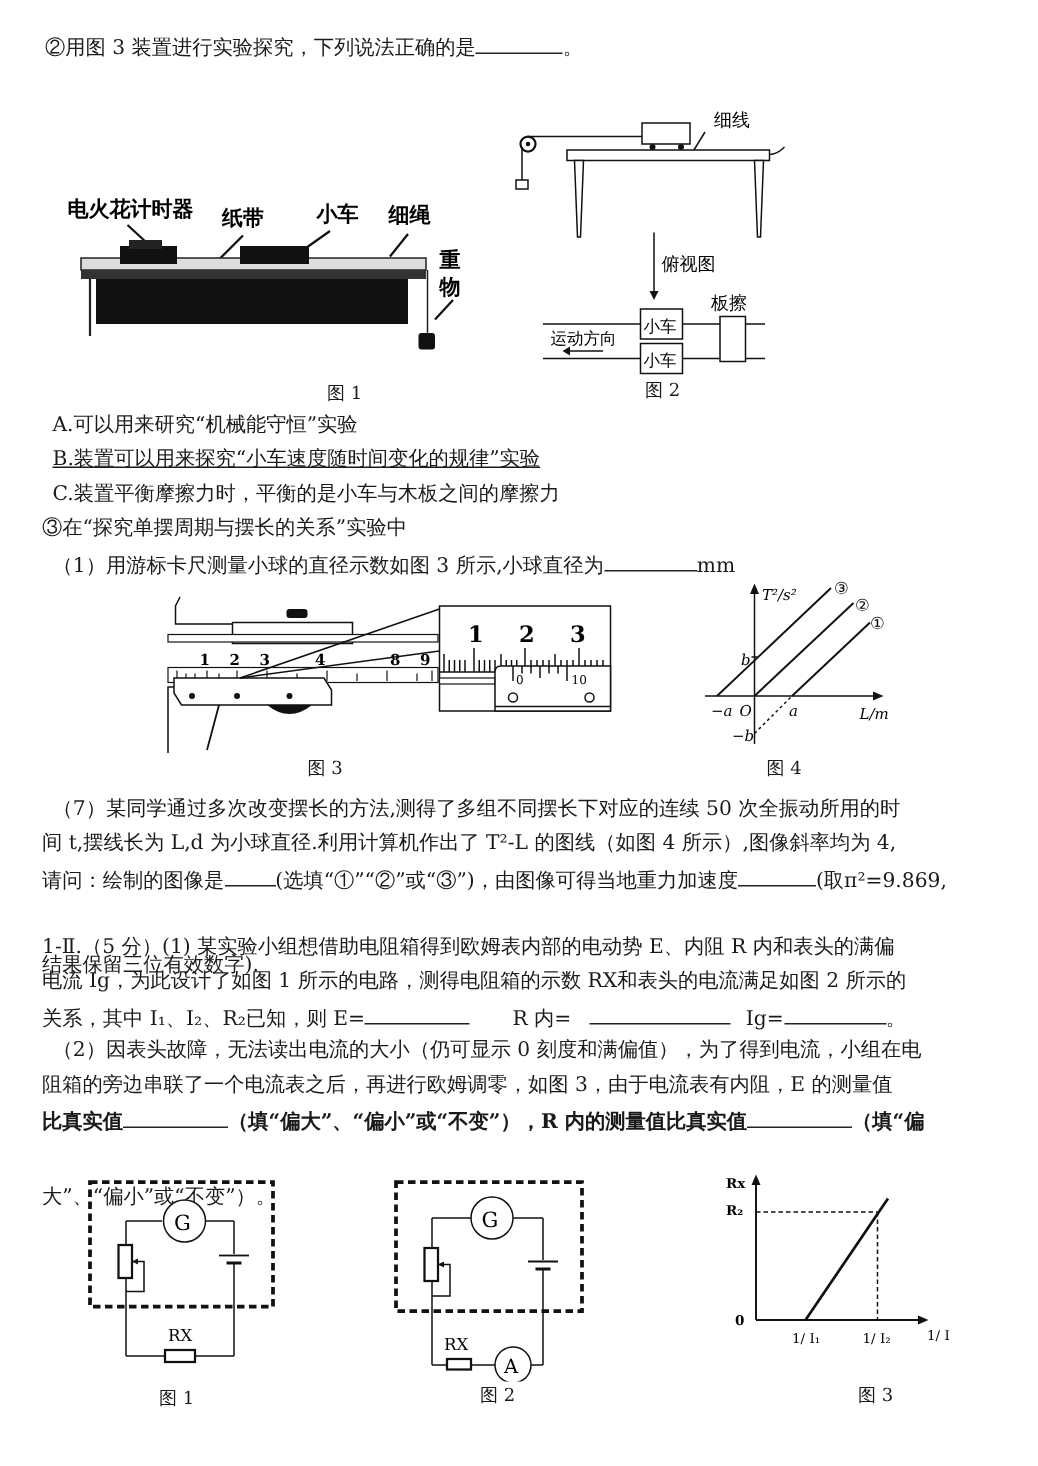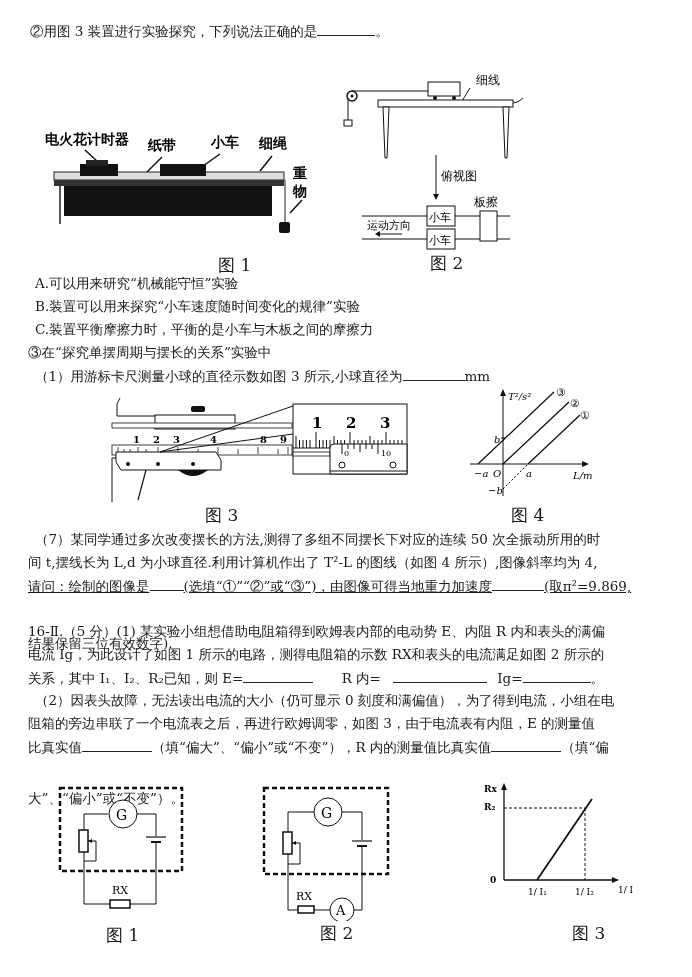--- a/index.html
+++ b/index.html
@@ -4,21 +4,21 @@
 <style>
   html, body { margin: 0; padding: 0; background: #ffffff; }
   body {
     width: 692px; height: 977px; position: relative; overflow: hidden;
     font-family: "DejaVu Serif", "Liberation Serif", serif;
     color: #1a1a1a; font-size: 13.5px;
   }
   .line { position: absolute; white-space: nowrap; line-height: 18px; }
   .blank { display: inline-block; border-bottom: 1px solid #222; height: 14px; vertical-align: baseline; }
   .fig { position: absolute; }
-  .cap { position: absolute; font-size: 17px; white-space: nowrap; }
+  .cap { position: absolute; font-size: 12px; white-space: nowrap; }
   svg text { font-family: "DejaVu Serif", "Liberation Serif", serif; }
   .it { font-style: italic; }
 </style>
 </head>
 <body>
 
 <div class="line" style="left:30px;top:21px;">
   <span>②用图 3 装置进行实验探究，下列说法正确的是</span><span class="blank" style="width:58px;"></span><span>。</span>
 </div>
 
@@ -87,21 +87,21 @@
     <rect x="140" y="143" width="17" height="30" fill="#fff" stroke="#111" stroke-width="1"></rect>
     <text x="134" y="138" font-size="12">板擦</text>
     <text x="27" y="161" font-size="11">运动方向</text>
     <line x1="40" y1="166" x2="62" y2="166" stroke="#111" stroke-width="1"></line>
     <polygon points="40,163 40,169 35,166" fill="#111"></polygon>
   </svg>
   <div class="cap" style="left:90px;top:184px;">图 2</div>
 </div>
 
 <div class="line" style="left:35px;top:274px;">A.可以用来研究“机械能守恒”实验</div>
-<div class="line" style="left:35px;top:297px;">B.装置可以用来探究“小车速度随时间变化的规律”实验</div>
+<div class="line" style="left:35px;top:297px;text-decoration:underline;">B.装置可以用来探究“小车速度随时间变化的规律”实验</div>
 <div class="line" style="left:35px;top:320px;">C.装置平衡摩擦力时，平衡的是小车与木板之间的摩擦力</div>
 
 <div class="line" style="left:28px;top:343px;">③在“探究单摆周期与摆长的关系”实验中</div>
 <div class="line" style="left:35px;top:366px;">
   <span>（1）用游标卡尺测量小球的直径示数如图 3 所示,小球直径为</span><span class="blank" style="width:62px;"></span><span>mm</span>
 </div>
 
 <div class="fig" style="left:108px;top:392px;width:310px;height:130px;">
   <svg width="310" height="110" viewBox="0 0 310 110">
 
@@ -226,35 +226,35 @@
     <line x1="33" y1="103" x2="58" y2="78" stroke="#111" stroke-width="1" stroke-dasharray="2,2"></line>
     <text x="86" y="10" font-size="11">③</text>
     <text x="100" y="21" font-size="11">②</text>
     <text x="110" y="33" font-size="11">①</text>
   </svg>
   <div class="cap" style="left:41px;top:118px;">图 4</div>
 </div>
 
 <div class="line" style="left:35px;top:530px;">（7）某同学通过多次改变摆长的方法,测得了多组不同摆长下对应的连续 50 次全振动所用的时</div>
 <div class="line" style="left:28px;top:553px;">间 t,摆线长为 L,d 为小球直径.利用计算机作出了 T²-L 的图线（如图 4 所示）,图像斜率均为 4,</div>
-<div class="line" style="left:28px;top:576px;text-decoration:underline;">
+<div class="line" style="left:28px;top:576px;">
   <span>请问：绘制的图像是</span><span class="blank" style="width:34px;"></span><span>(选填“①”“②”或“③”)，由图像可得当地重力加速度</span><span class="blank" style="width:52px;"></span><span>(取π²=9.869,</span>
 </div>
 <div class="line" style="left:28px;top:634px;">结果保留三位有效数字).</div>
 
-<div class="line" style="left:28px;top:622px;">16-Ⅱ.（5 分）(1) 某实验小组想借助电阻箱得到欧姆表内部的电动势 E、内阻 R 内和表头的满偏</div>
+<div class="line" style="left:28px;top:622px;">1-Ⅱ.（5 分）(1) 某实验小组想借助电阻箱得到欧姆表内部的电动势 E、内阻 R 内和表头的满偏</div>
 <div class="line" style="left:28px;top:645px;">电流 Ig，为此设计了如图 1 所示的电路，测得电阻箱的示数 RX和表头的电流满足如图 2 所示的</div>
 <div class="line" style="left:28px;top:668px;">
   <span>关系，其中 I₁、I₂、R₂已知，则 E=</span><span class="blank" style="width:70px;"></span>
   <span style="display:inline-block;width:24px;"></span><span>R 内=</span><span style="display:inline-block;width:12px;"></span><span class="blank" style="width:94px;"></span>
   <span style="display:inline-block;width:6px;"></span><span>Ig=</span><span class="blank" style="width:68px;"></span><span>。</span>
 </div>
 <div class="line" style="left:35px;top:691px;">（2）因表头故障，无法读出电流的大小（仍可显示 0 刻度和满偏值），为了得到电流，小组在电</div>
 <div class="line" style="left:28px;top:714px;">阻箱的旁边串联了一个电流表之后，再进行欧姆调零，如图 3，由于电流表有内阻，E 的测量值</div>
-<div class="line" style="left:28px;top:737px;">
+<div class="line" style="left:28px;top:737px;font-weight:bold;">
   <span>比真实值</span><span class="blank" style="width:70px;"></span><span>（填“偏大”、“偏小”或“不变”），R 内的测量值比真实值</span><span class="blank" style="width:70px;"></span><span>（填“偏</span>
 </div>
 <div class="line" style="left:28px;top:789px;">大”、“偏小”或“不变”）。</div>
 
 <div class="fig" style="left:58px;top:786px;width:130px;height:160px;">
   <svg width="130" height="130" viewBox="0 0 130 130">
     <rect x="2" y="2" width="122" height="83" fill="none" stroke="#111" stroke-width="2.5" stroke-dasharray="5,3"></rect>
 
     <line x1="26" y1="28" x2="50" y2="28" stroke="#111" stroke-width="1"></line>
     <circle cx="65" cy="28" r="14" fill="#fff" stroke="#111" stroke-width="1"></circle>

